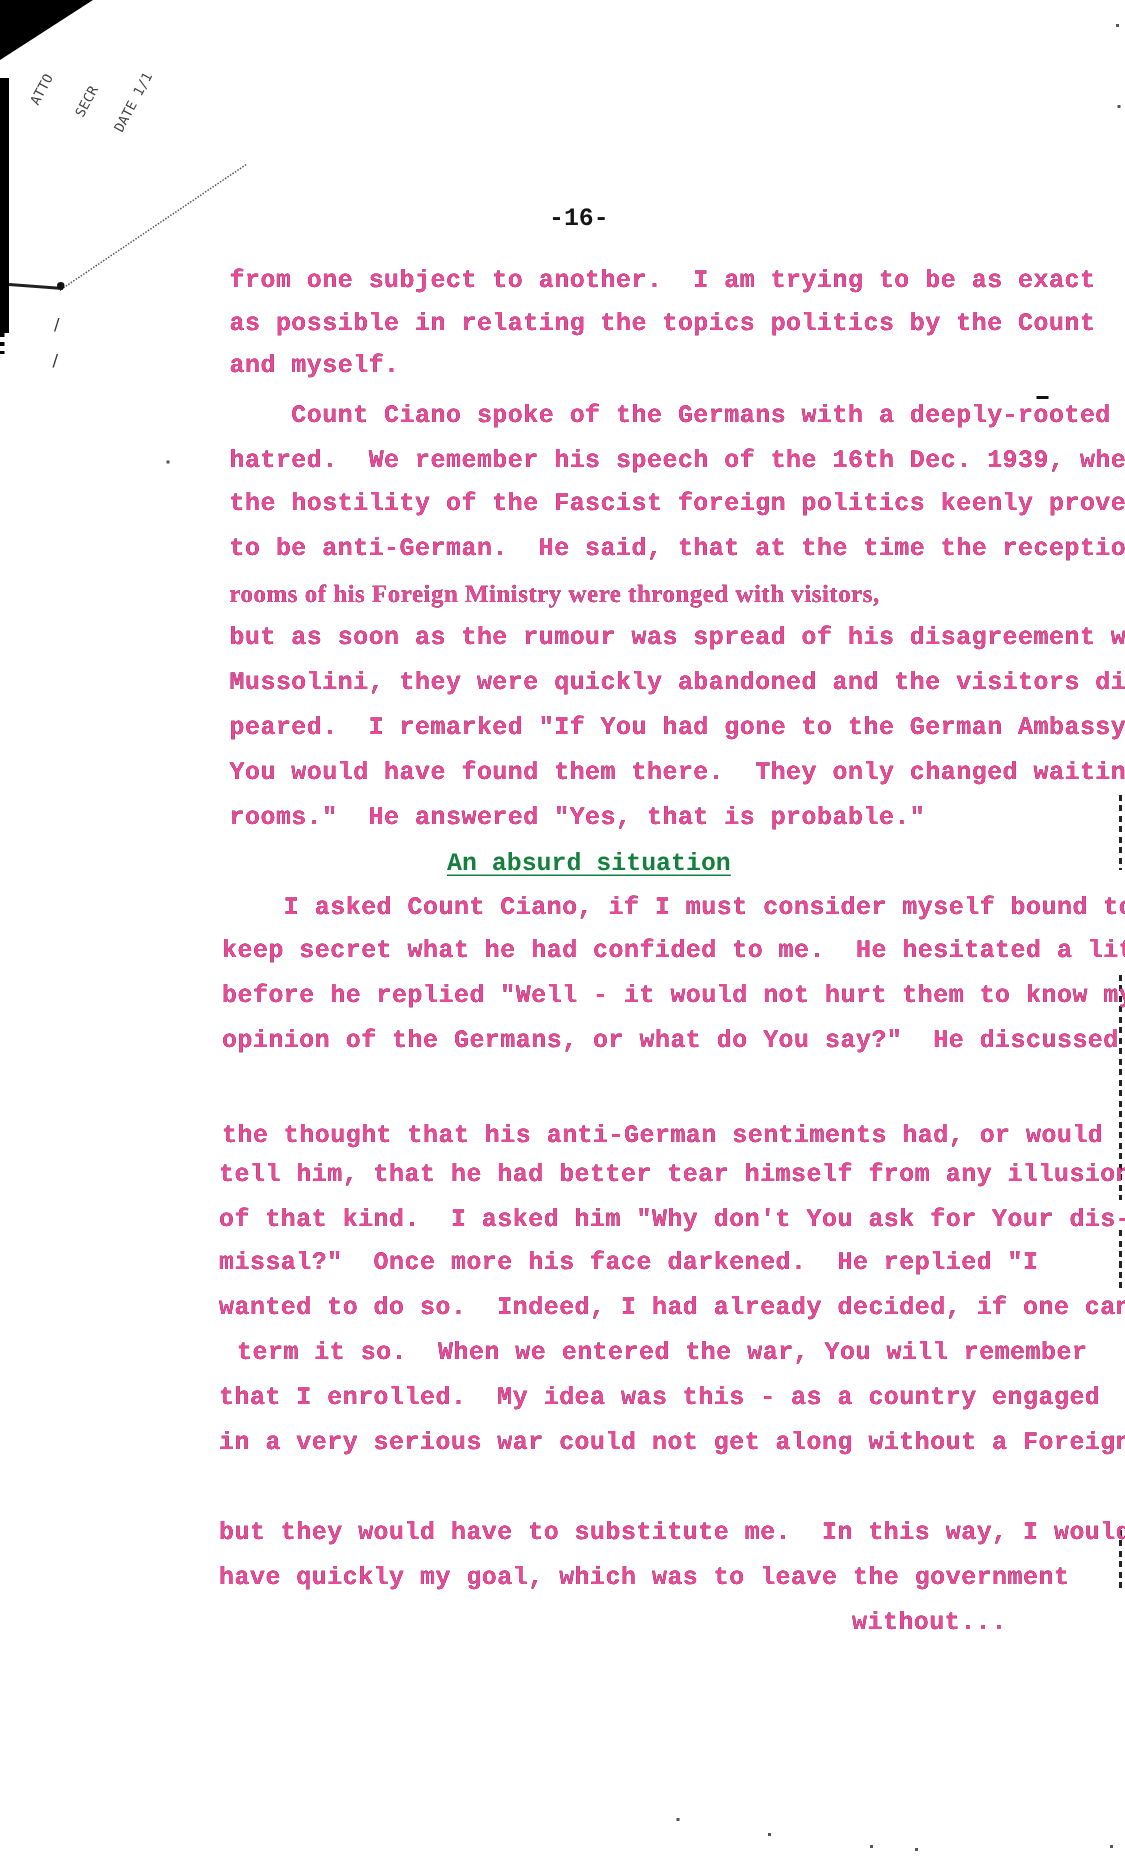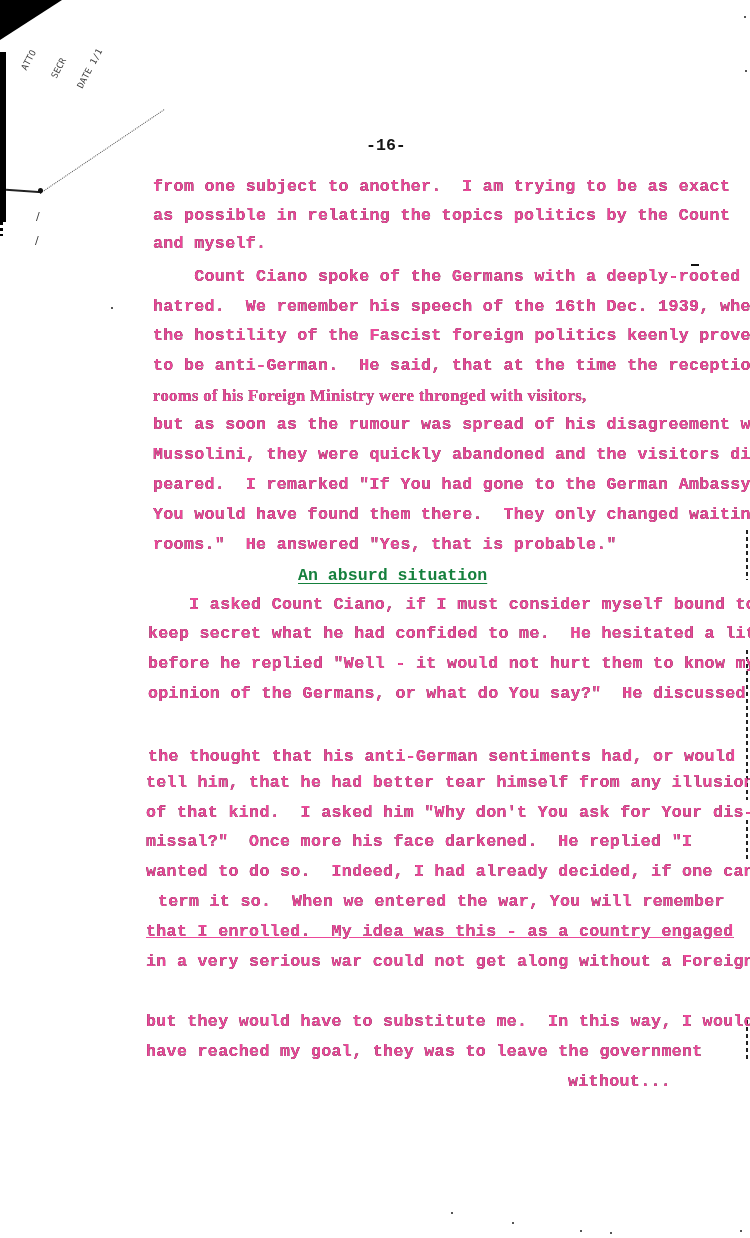--- a/index.html
+++ b/index.html
@@ -180,19 +180,19 @@
   <div class="line" style="left:148px; top:595px;">    I asked Count Ciano, if I must consider myself bound to</div>
   <div class="line" style="left:148px; top:624px;">keep secret what he had confided to me.  He hesitated a little</div>
   <div class="line" style="left:148px; top:654px;">before he replied "Well - it would not hurt them to know my</div>
   <div class="line" style="left:148px; top:684px;">opinion of the Germans, or what do You say?"  He discussed</div>
   <div class="line" style="left:148px; top:747px;">the thought that his anti-German sentiments had, or would</div>
   <div class="line" style="left:146px; top:773px;">tell him, that he had better tear himself from any illusions</div>
   <div class="line" style="left:146px; top:803px;">of that kind.  I asked him "Why don't You ask for Your dis-</div>
   <div class="line" style="left:146px; top:832px;">missal?"  Once more his face darkened.  He replied "I</div>
   <div class="line" style="left:146px; top:862px;">wanted to do so.  Indeed, I had already decided, if one can</div>
   <div class="line" style="left:146px; top:892px;margin-left:12px;">term it so.  When we entered the war, You will remember</div>
-  <div class="line" style="left:146px; top:922px;text-decoration:underline;">that I enrolled.  My idea was this - as a country engaged</div>
+  <div class="line" style="left:146px; top:922px;">that I enrolled.  My idea was this - as a country engaged</div>
   <div class="line" style="left:146px; top:952px;">in a very serious war could not get along without a Foreign</div>
   <div class="line" style="left:146px; top:1012px;">but they would have to substitute me.  In this way, I would</div>
-  <div class="line" style="left:146px; top:1042px;">have reached my goal, they was to leave the government</div>
+  <div class="line" style="left:146px; top:1042px;">have quickly my goal, which was to leave the government</div>
 
   <div class="line" style="left:568px; top:1072px;">without...</div>
 </div>
 
 </body></html>

